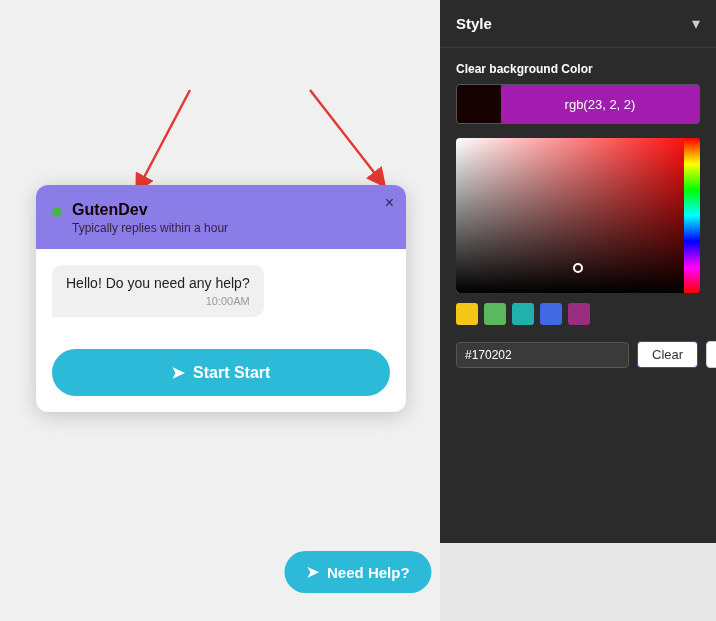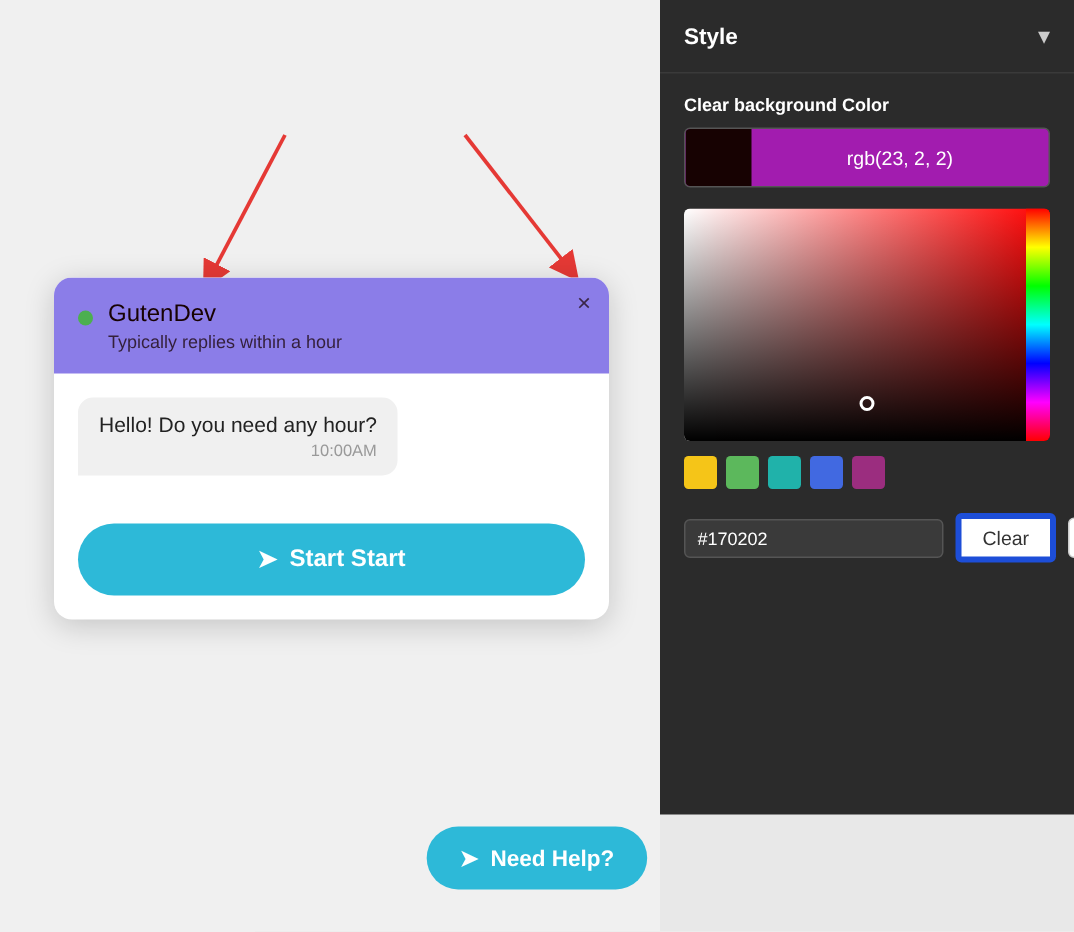--- a/index.html
+++ b/index.html
@@ -140,21 +140,21 @@
       border: 1px solid #555;
       border-radius: 4px;
       color: #fff;
       font-size: 12px;
       padding: 5px 8px;
     }
 
     .btn-clear {
       background: #fff;
       color: #333;
-      border: 4px solid #1d4ed8;
+      border: 1px solid #1d4ed8;
       border-radius: 4px;
       padding: 5px 14px;
       font-size: 13px;
       cursor: pointer;
       text-align: center;
     }
 
     .btn-ok {
       background: #fff;
       color: #333;
@@ -211,21 +211,21 @@
       margin-top: 6px;
       flex-shrink: 0;
     }
 
     .chat-header-info {
       margin-left: 10px;
       flex: 1;
     }
 
     .chat-header-name {
-      font-weight: 400;
+      font-weight: 700;
       font-size: 16px;
       color: #170202;
     }
 
     .chat-header-status {
       font-size: 12px;
       color: rgba(23,2,2,0.75);
       margin-top: 2px;
     }
 
@@ -379,21 +379,21 @@
     <div class="chat-header-dot"></div>
     <div class="chat-header-info">
       <div class="chat-header-name">GutenDev</div>
       <div class="chat-header-status">Typically replies within a hour</div>
     </div>
     <button class="chat-close-btn">×</button>
   </div>
 
   <div class="chat-body">
     <div class="chat-message">
-      <div class="chat-message-text">Hello! Do you need any hour?</div>
+      <div class="chat-message-text">Hello! Do you need any help?</div>
       <div class="chat-message-time">10:00AM</div>
     </div>
   </div>
 
   <div class="chat-footer">
     <button class="start-chat-btn">
       <span class="send-icon">➤</span>
       <span>Start Start</span>
     </button>
   </div>

